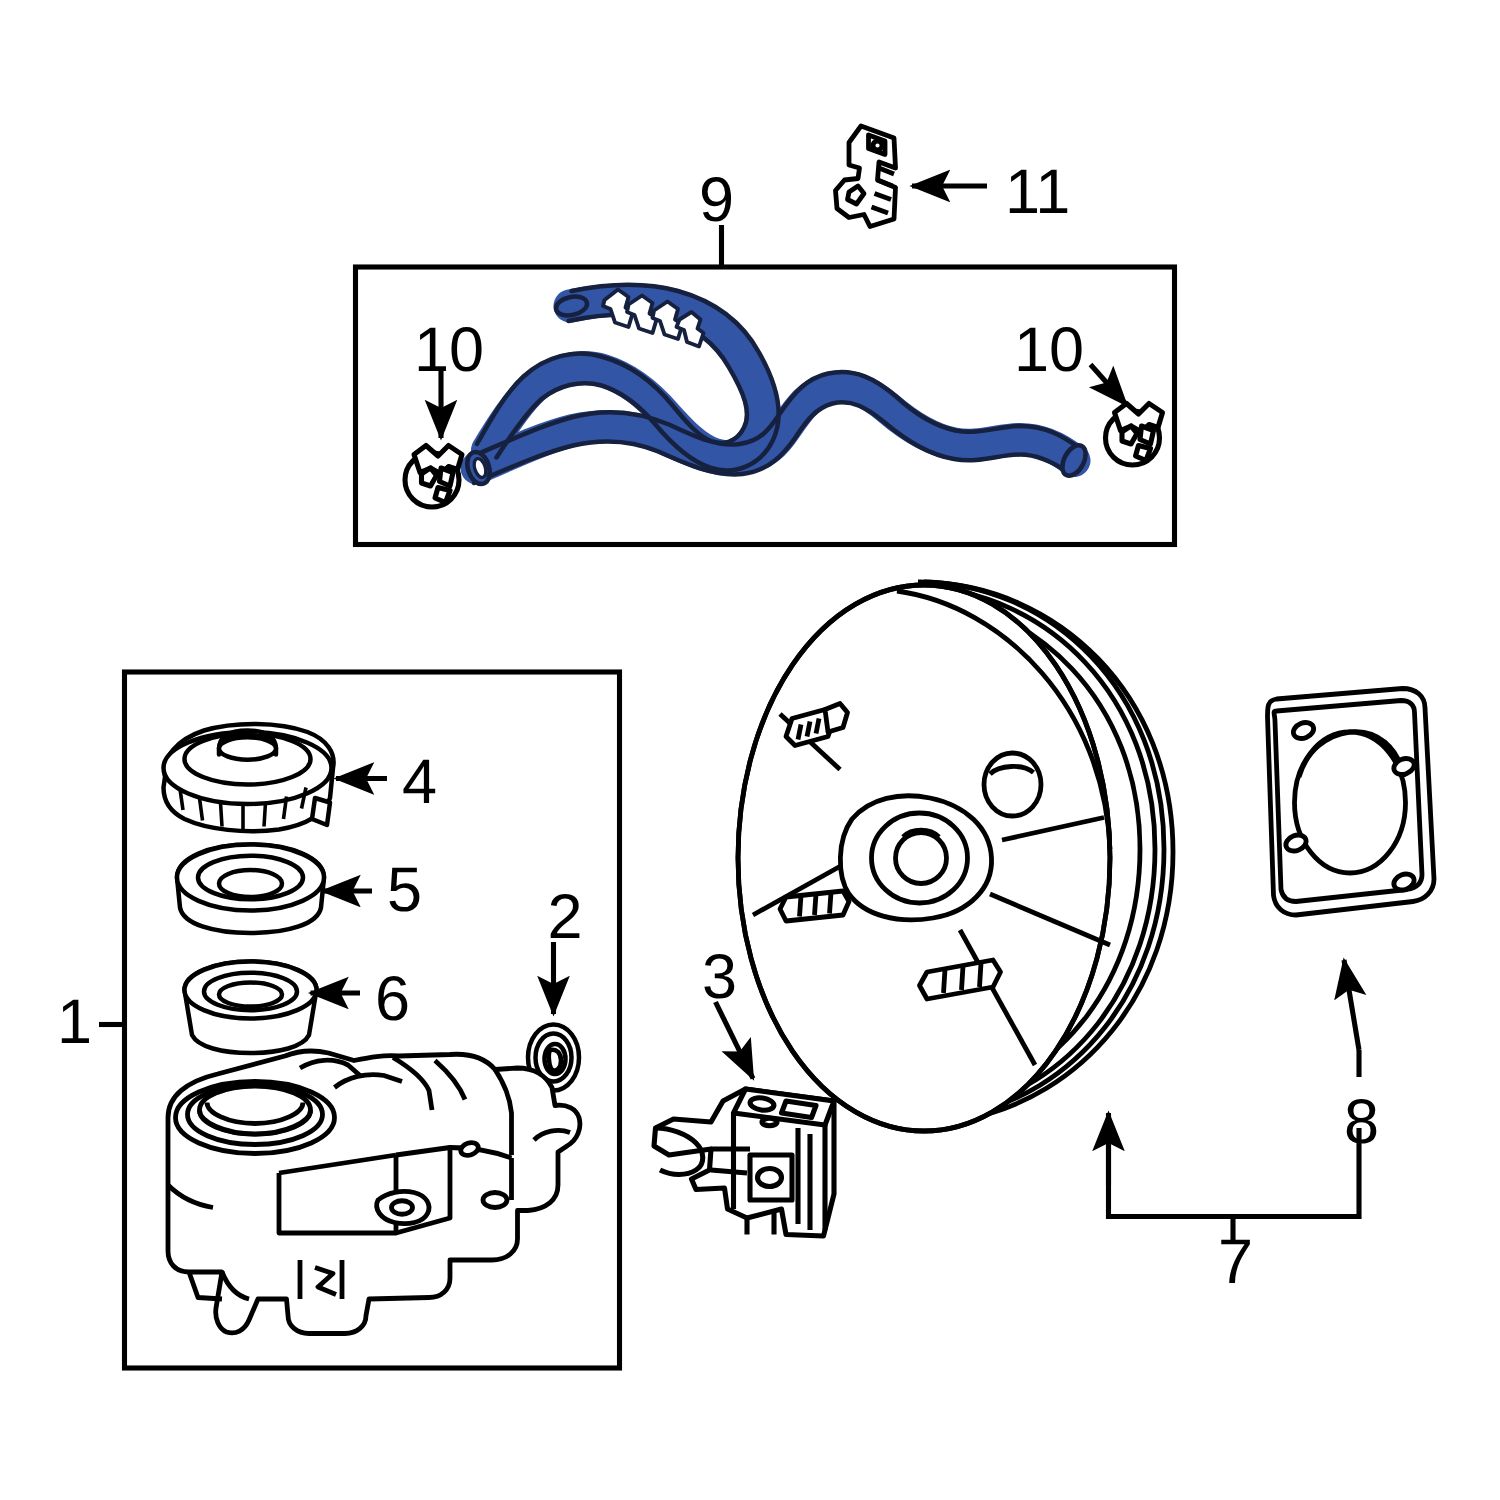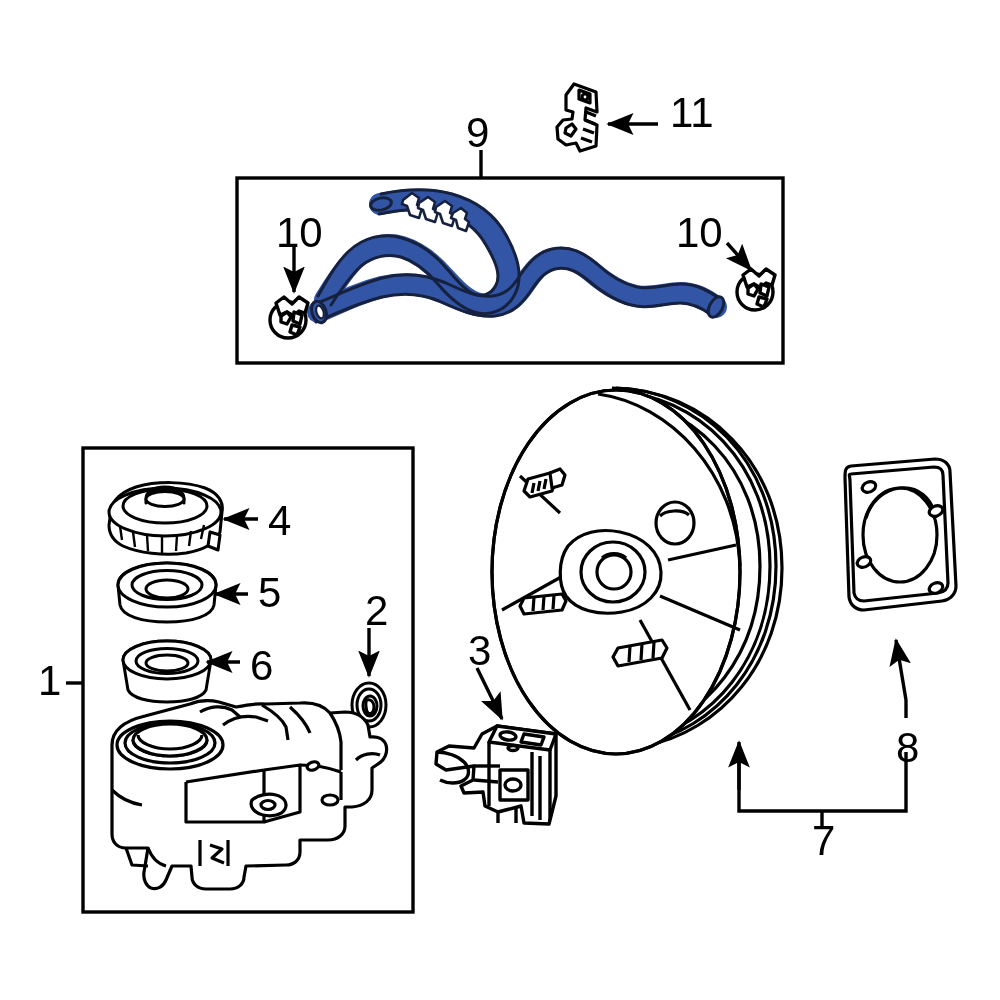--- a/index.html
+++ b/index.html
@@ -460,15 +460,15 @@
   <div class="callout" style="left:365px; top:590px;">2</div>
   <div class="callout" style="left:468px; top:630px;">3</div>
   <div class="callout" style="left:268px; top:500px;">4</div>
   <div class="callout" style="left:258px; top:572px;">5</div>
   <div class="callout" style="left:250px; top:645px;">6</div>
   <div class="callout" style="left:812px; top:820px;">7</div>
   <div class="callout" style="left:896px; top:727px;">8</div>
   <div class="callout" style="left:466px; top:112px;">9</div>
   <div class="callout" style="left:276px; top:212px;">10</div>
   <div class="callout" style="left:676px; top:212px;">10</div>
-  <div class="callout" style="left:670px; top:92px;">11</div>
+  <div class="callout" style="left:670px; top:107px;">11</div>
 
 </div>
 
 </body></html>

